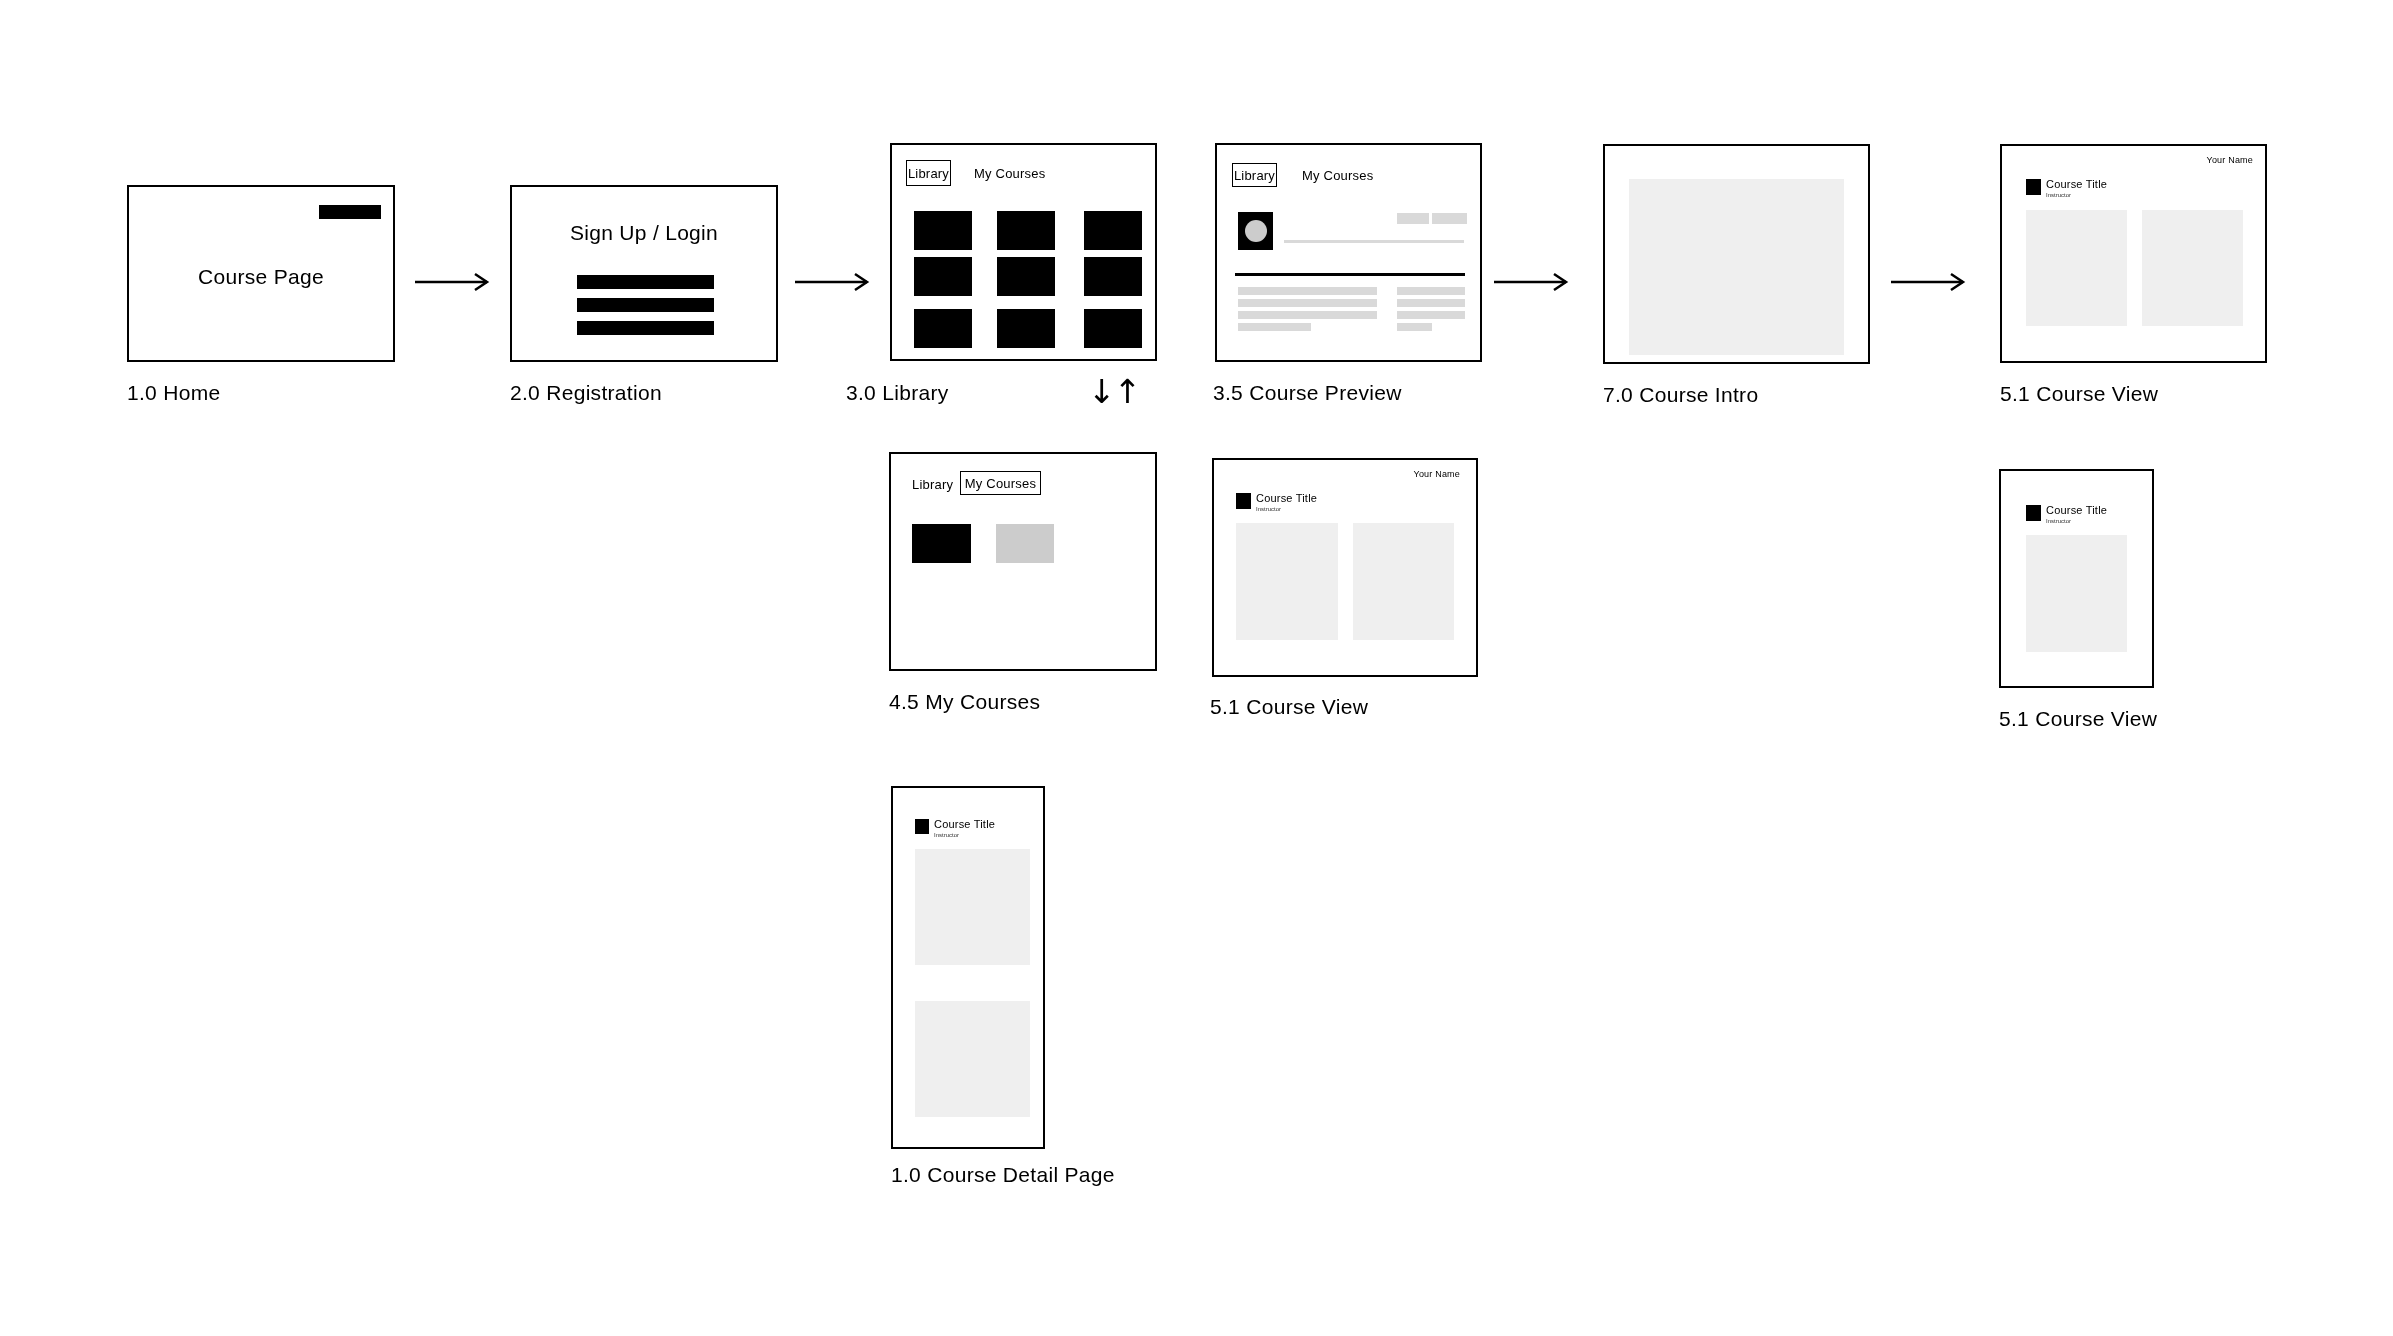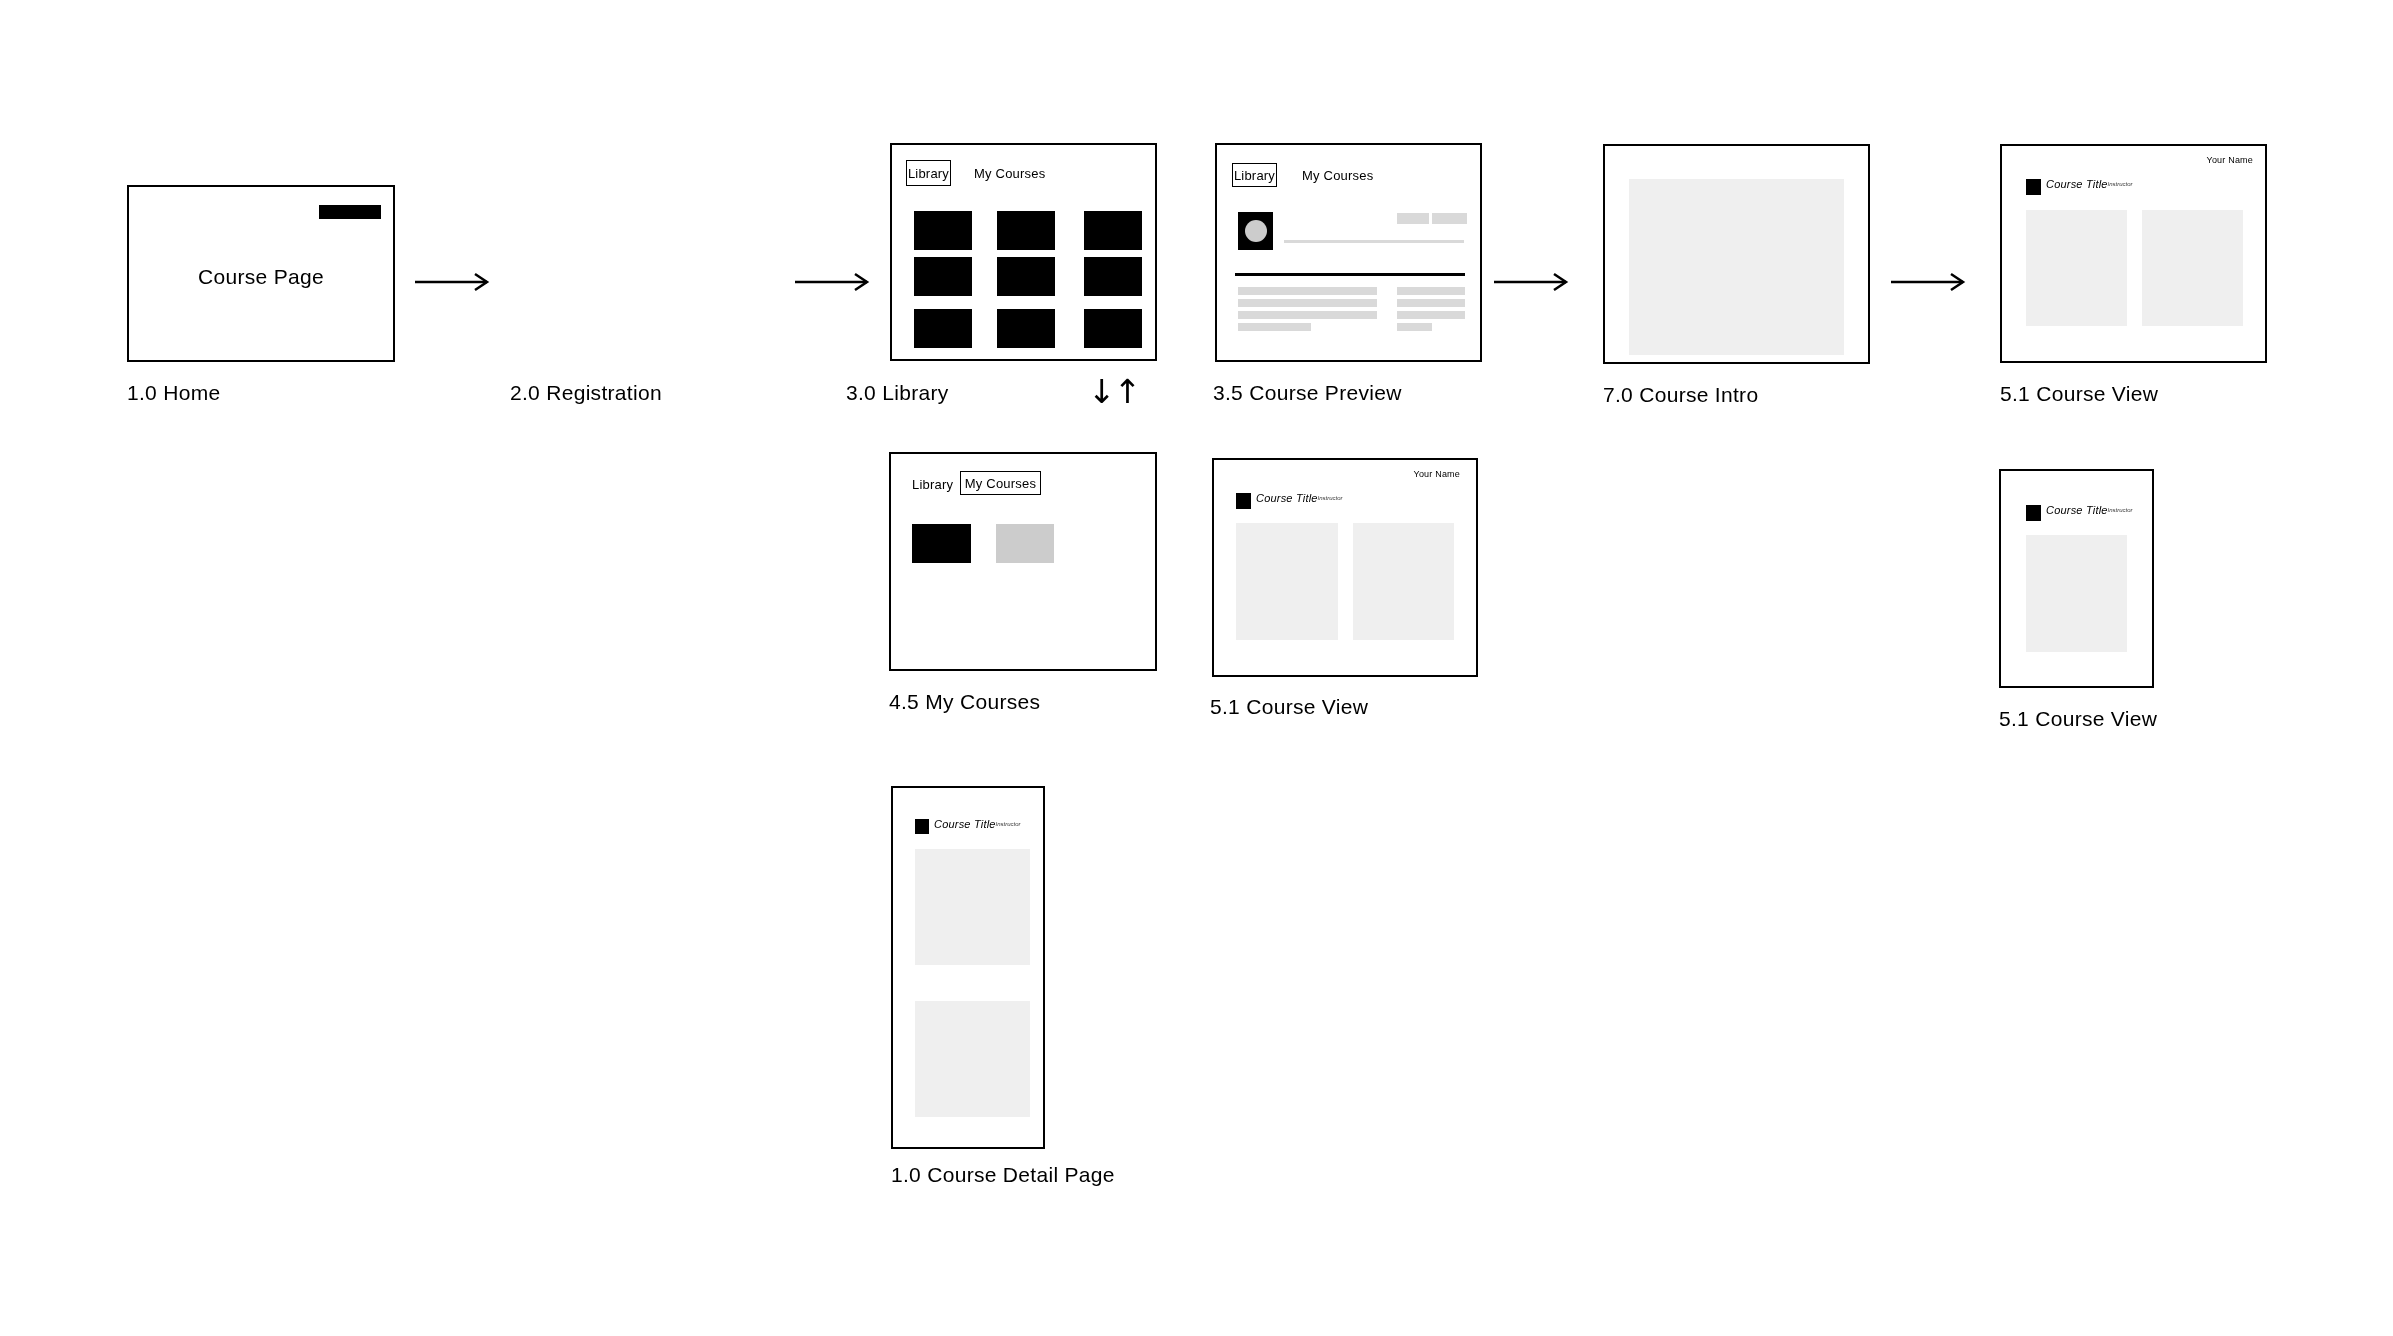--- a/index.html
+++ b/index.html
@@ -29,21 +29,21 @@
   .tab-text{position:absolute;font-size:13px;letter-spacing:.2px;white-space:nowrap;}
 
   .video-thumb{position:absolute;background:var(--ink);display:flex;align-items:center;justify-content:center;}
   .video-thumb .dot{width:22px;height:22px;border-radius:50%;background:var(--tile-muted);}
 
   .divider{position:absolute;background:var(--ink);}
   .hairline{position:absolute;background:var(--chip);}
 
   .cv-head{position:absolute;display:flex;align-items:flex-start;gap:5px;}
   .cv-logo{display:block;width:15px;height:16px;background:var(--ink);flex:0 0 auto;}
-  .cv-titles{display:flex;line-height:1;font-style:italic;}
+  .cv-titles{display:flex;flex-direction:column;line-height:1;}
   .cv-title{font-size:11px;letter-spacing:.2px;white-space:nowrap;}
   .cv-instructor{font-size:6px;margin-top:2px;color:#333;white-space:nowrap;}
 
   .user-name{position:absolute;font-size:9px;letter-spacing:.2px;white-space:nowrap;}
 
   .flow-arrow{position:absolute;overflow:visible;}
   .flow-arrow line,.flow-arrow polyline{stroke:var(--ink);stroke-width:2.5;fill:none;}
 
   .sync-arrows{position:absolute;font-family:"DejaVu Sans", sans-serif;font-size:33px;letter-spacing:-2px;color:var(--ink);white-space:nowrap;}
 </style>
@@ -56,20 +56,26 @@
     <div class="rect black" style="left:190px;top:18px;width:62px;height:14px"></div>
     <div class="frame-title" style="top:78px">Course Page</div>
   </div>
   <div class="page-label" style="left:127px;top:381px">1.0 Home</div>
 
   <svg class="flow-arrow" style="left:415px;top:270px" width="80" height="24">
     <line x1="0" y1="12" x2="72" y2="12"></line>
     <polyline points="60,4 72,12 60,20"></polyline>
   </svg>
 
+  <div class="frame" style="left:510px;top:185px;width:268px;height:177px">
+    <div class="frame-title" style="top:34px">Sign Up / Login</div>
+    <div class="rect black" style="left:65px;top:88px;width:137px;height:14px"></div>
+    <div class="rect black" style="left:65px;top:111px;width:137px;height:14px"></div>
+    <div class="rect black" style="left:65px;top:134px;width:137px;height:14px"></div>
+  </div>
   <div class="page-label" style="left:510px;top:381px">2.0 Registration</div>
 
   <svg class="flow-arrow" style="left:795px;top:270px" width="80" height="24">
     <line x1="0" y1="12" x2="72" y2="12"></line>
     <polyline points="60,4 72,12 60,20"></polyline>
   </svg>
 
   <div class="frame" style="left:890px;top:143px;width:267px;height:218px">
     <div class="tab-box" style="left:14px;top:15px;width:45px;height:26px">Library</div>
     <div class="tab-text" style="left:82px;top:21px">My Courses</div>

